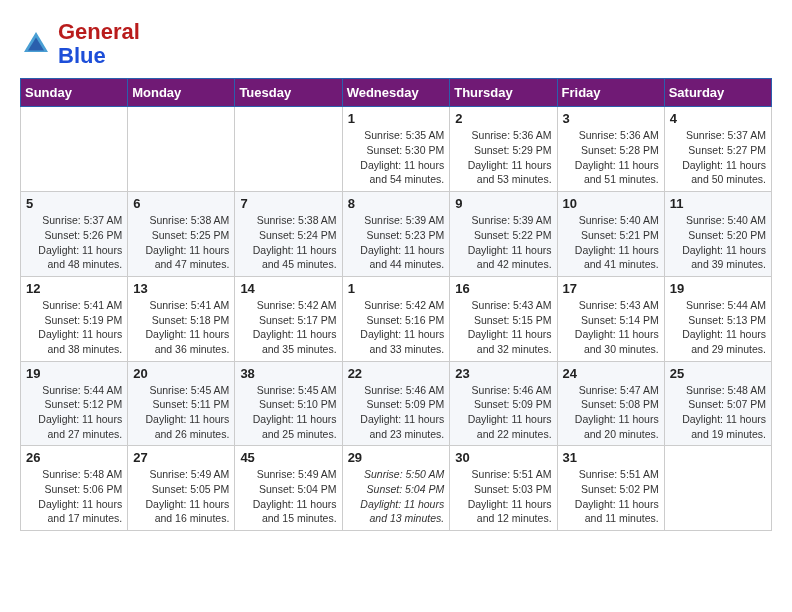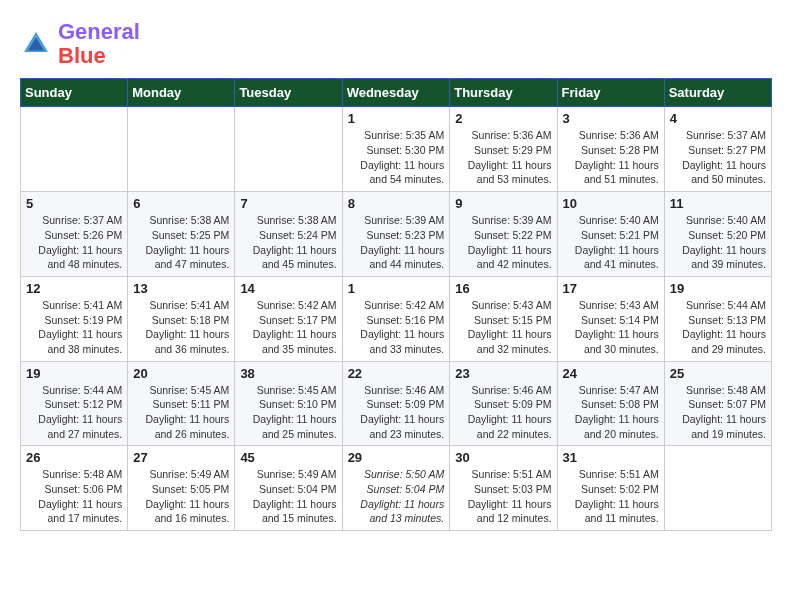--- a/index.html
+++ b/index.html
@@ -21,21 +21,21 @@
       align-items: center;
       gap: 6px;
     }
     .logo-text {
       font-size: 22px;
       font-weight: bold;
       color: #1a3a5c;
       line-height: 1.1;
     }
     .logo-text span {
-      color: #8b5cf6;
+      color: #b91c1c;
     }
     .logo-icon {
       width: 32px;
       height: 32px;
     }
     .title-block {
       text-align: right;
     }
     .title-block h1 {
       font-size: 36px;
@@ -45,21 +45,21 @@
     .title-block h2 {
       font-size: 18px;
       color: #444;
       font-weight: normal;
     }
     .calendar {
       width: 100%;
       border-collapse: collapse;
     }
     .calendar th {
-      background: #14532d;
+      background: #701a75;
       color: #fff;
       padding: 6px 4px;
       font-size: 13px;
       text-align: left;
       border: 1px solid #2a5fad;
       margin-top: 12px;
     }
     .calendar td {
       vertical-align: top;
       border: 1px solid #ccc;
@@ -92,21 +92,21 @@
 <body>
 
 <div class="header">
   <div class="logo">
     <svg class="logo-icon" viewBox="0 0 40 40">
       <polygon points="20,5 35,30 5,30" fill="#4a9fd4"></polygon>
       <polygon points="20,12 30,28 10,28" fill="#2a5fad"></polygon>
     </svg>
     <div class="logo-text">
       <div><span>General</span></div>
-      <div style="color:#ef4444">Blue</div>
+      <div style="color:#1d4ed8">Blue</div>
     </div>
   </div>
   <div class="title-block">
     <h1></h1>
     <h2></h2>
   </div>
 </div>
 
 <table class="calendar">
   <thead>

